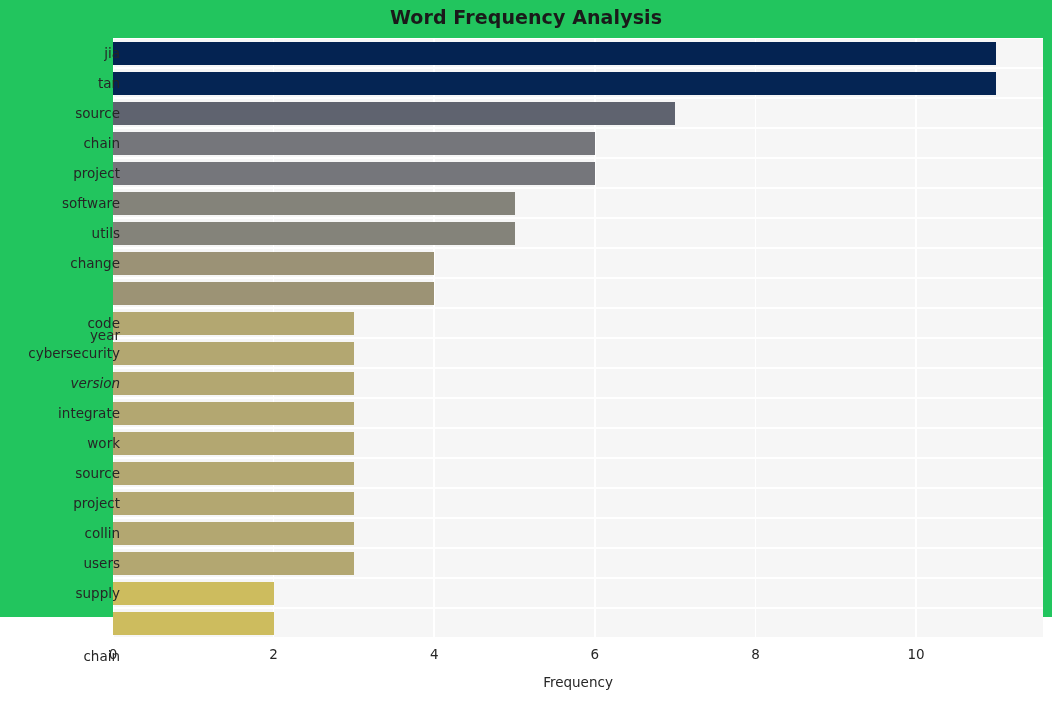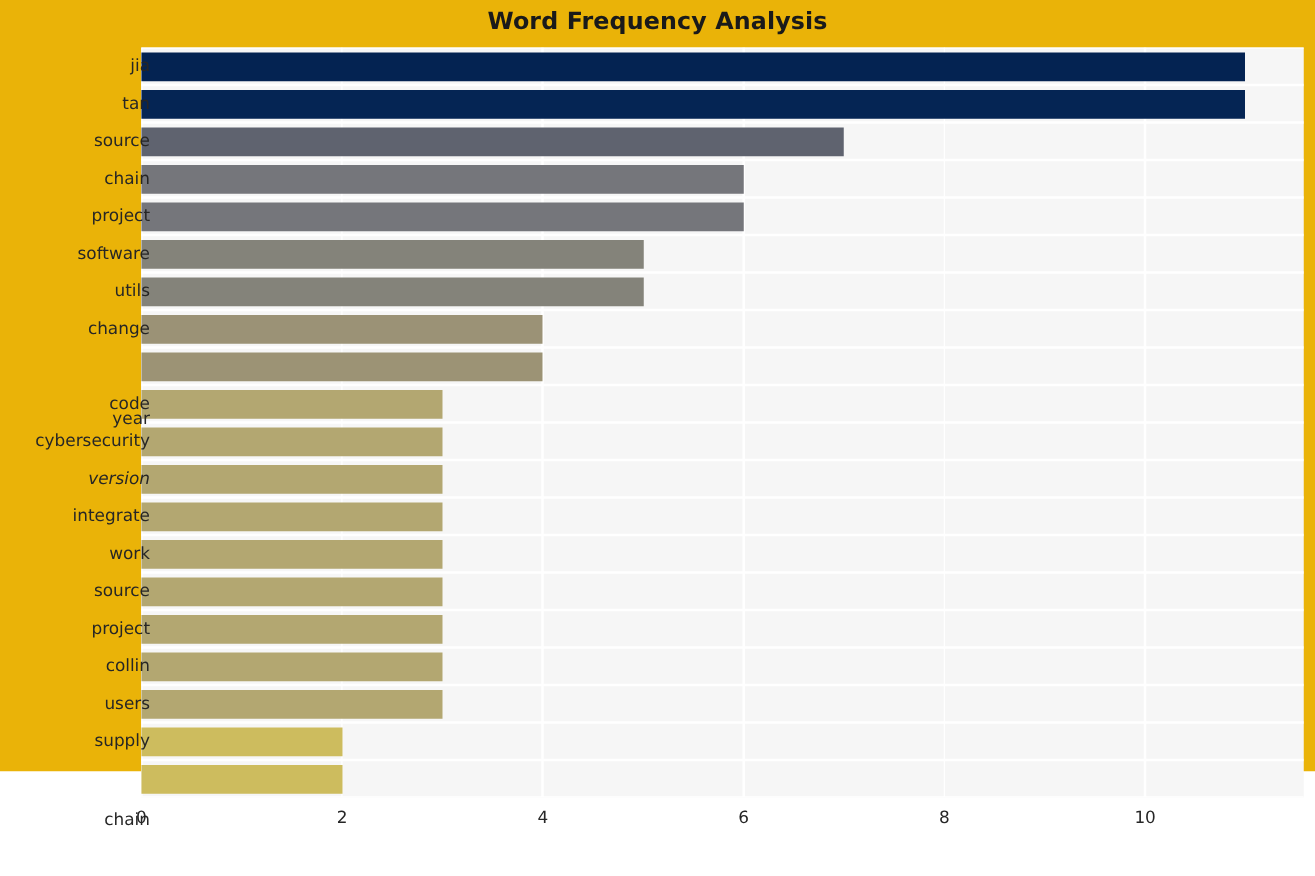--- a/index.html
+++ b/index.html
@@ -11,21 +11,21 @@
     width: 1052px;
     height: 701px;
     overflow: hidden;
     font-family: "DejaVu Sans", "Liberation Sans", sans-serif;
     -webkit-font-smoothing: antialiased;
   }
   #figure {
     position: relative;
     width: 1052px;
     height: 617px;
-    background: #eab308;
+    background: #22c55e;
   }
   #chart-title {
     position: absolute;
     left: 0;
     top: 6px;
     width: 1052px;
     text-align: center;
     font-size: 19px;
     font-weight: bold;
     color: #1a1a1a;
@@ -190,14 +190,15 @@
 
   <div id="xlabels">
       <div class="xtick-label" style="left: 113px;">0</div>
       <div class="xtick-label" style="left: 273.622px;">2</div>
       <div class="xtick-label" style="left: 434.244px;">4</div>
       <div class="xtick-label" style="left: 594.865px;">6</div>
       <div class="xtick-label" style="left: 755.487px;">8</div>
       <div class="xtick-label" style="left: 916.109px;">10</div>
     </div>
 
+  <div id="xaxis-title">Frequency</div>
 
 </div>
 
 </body></html>

